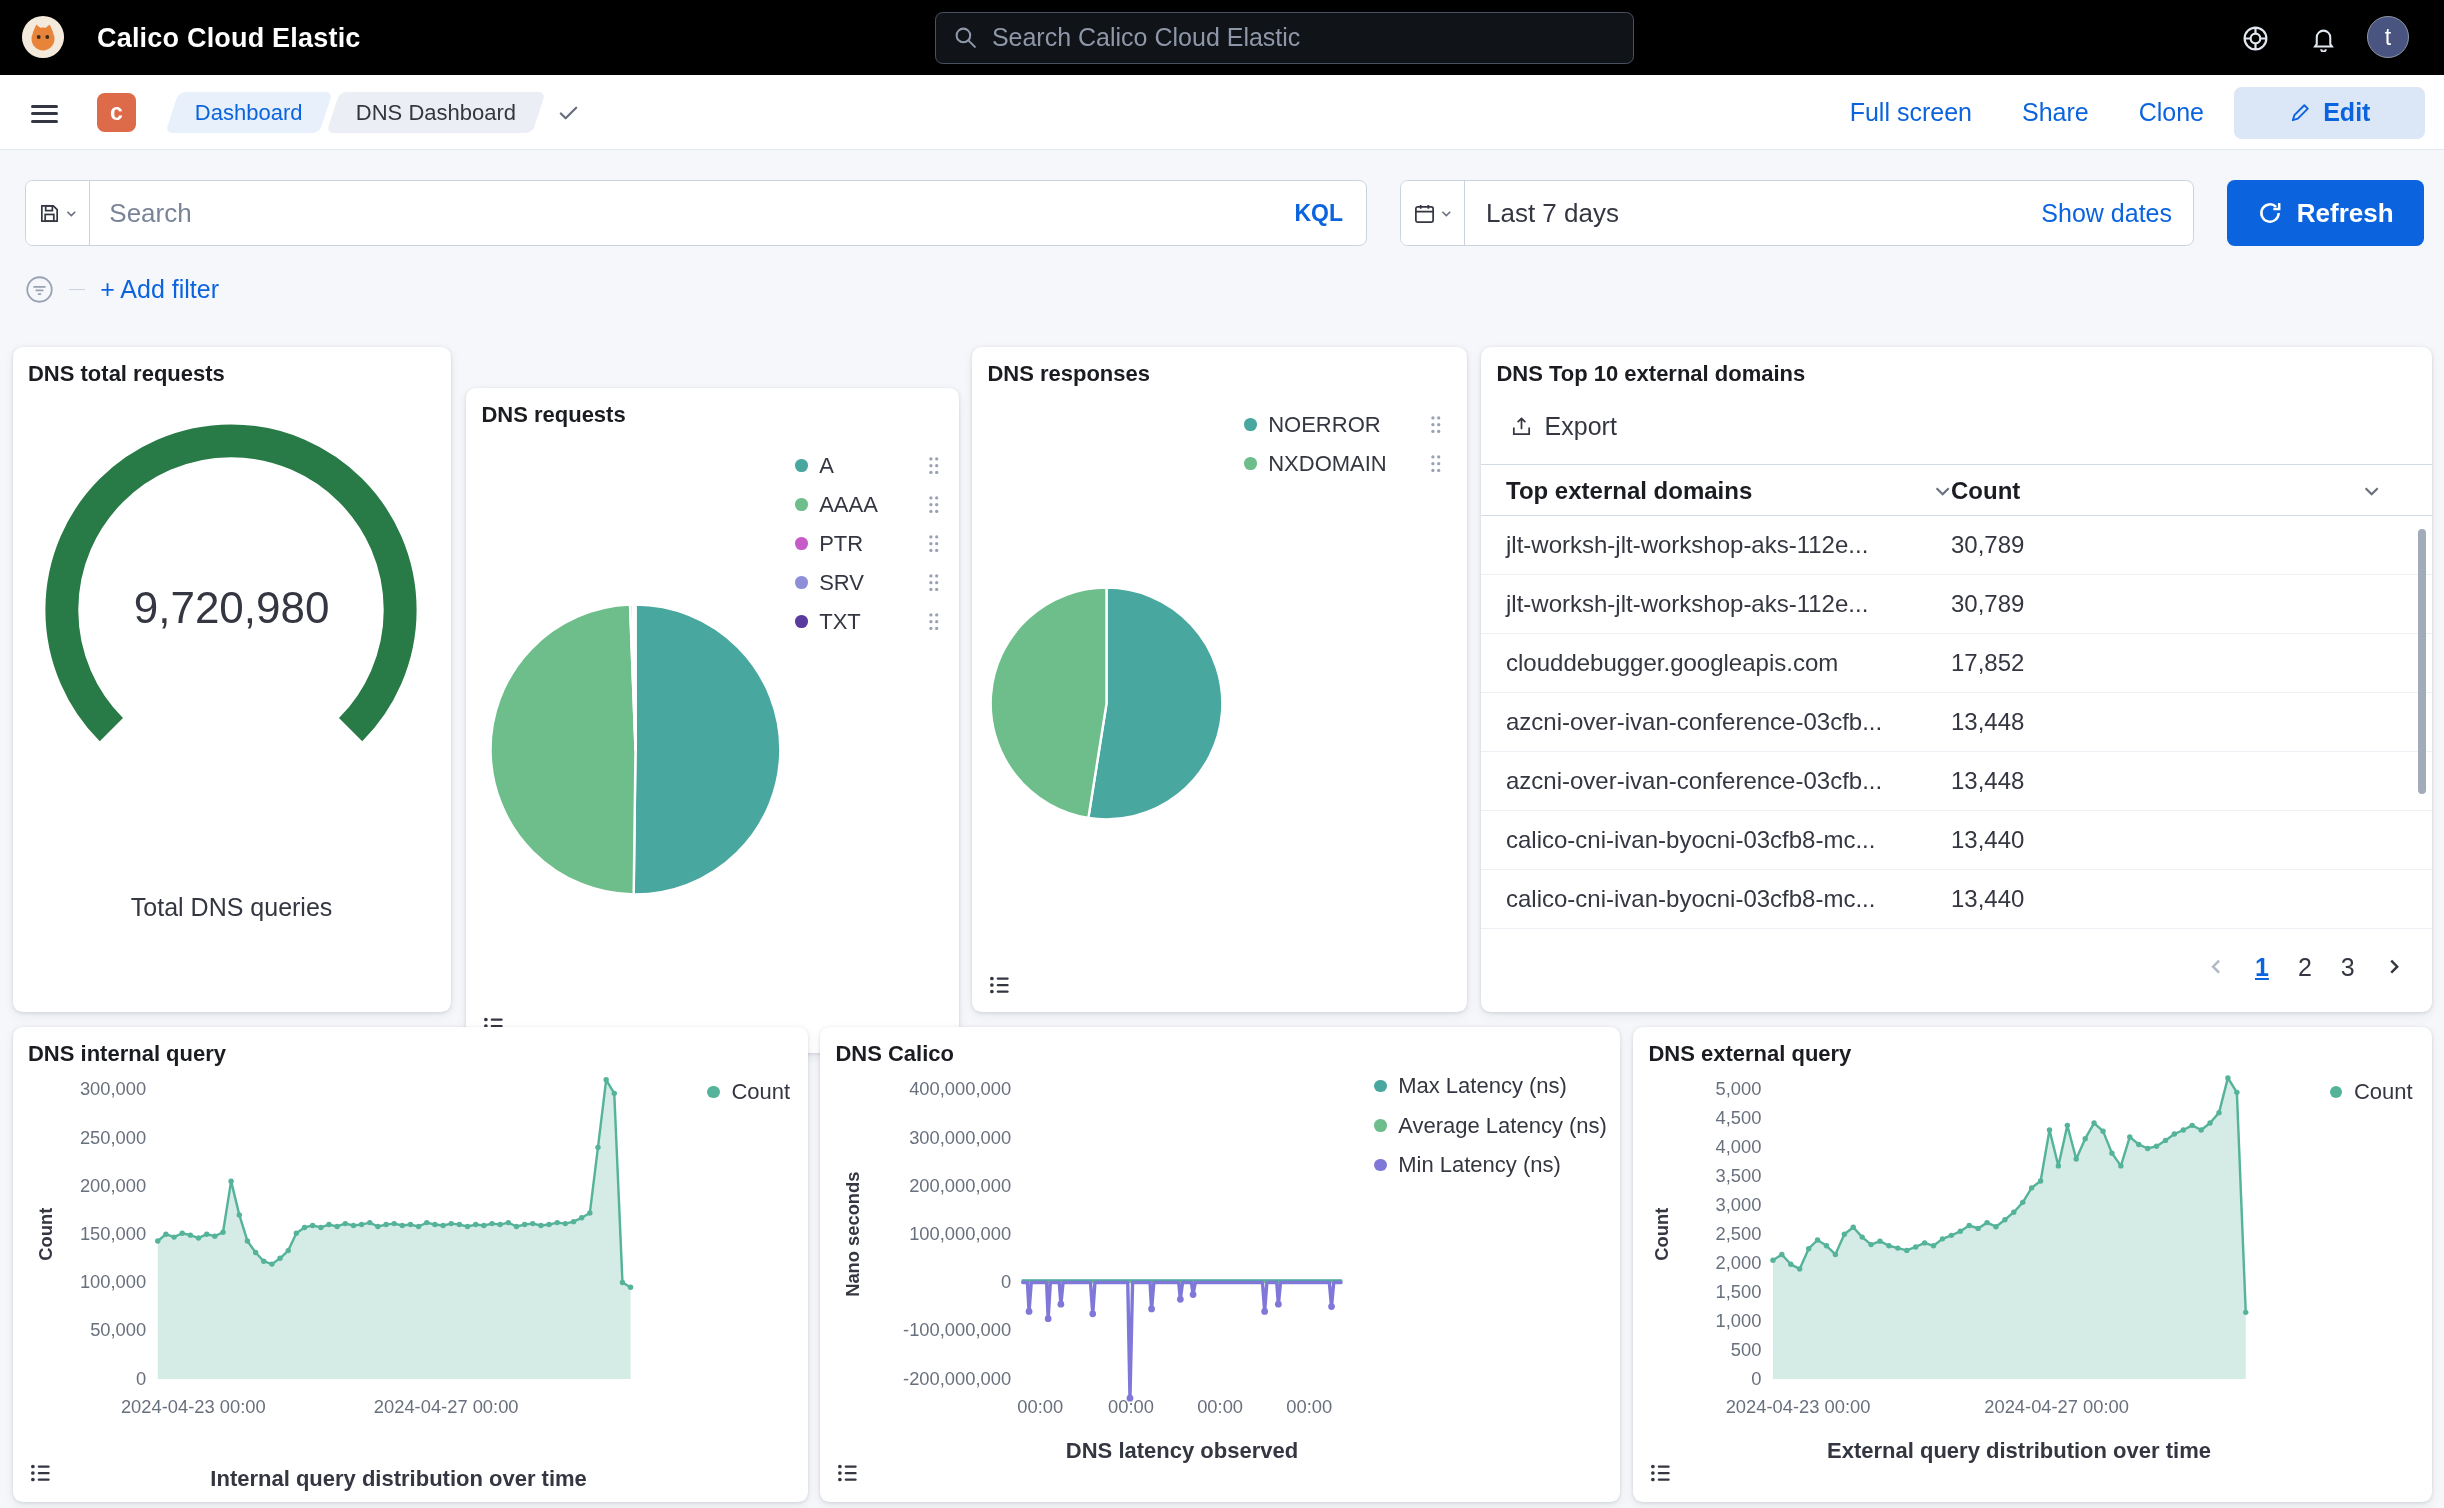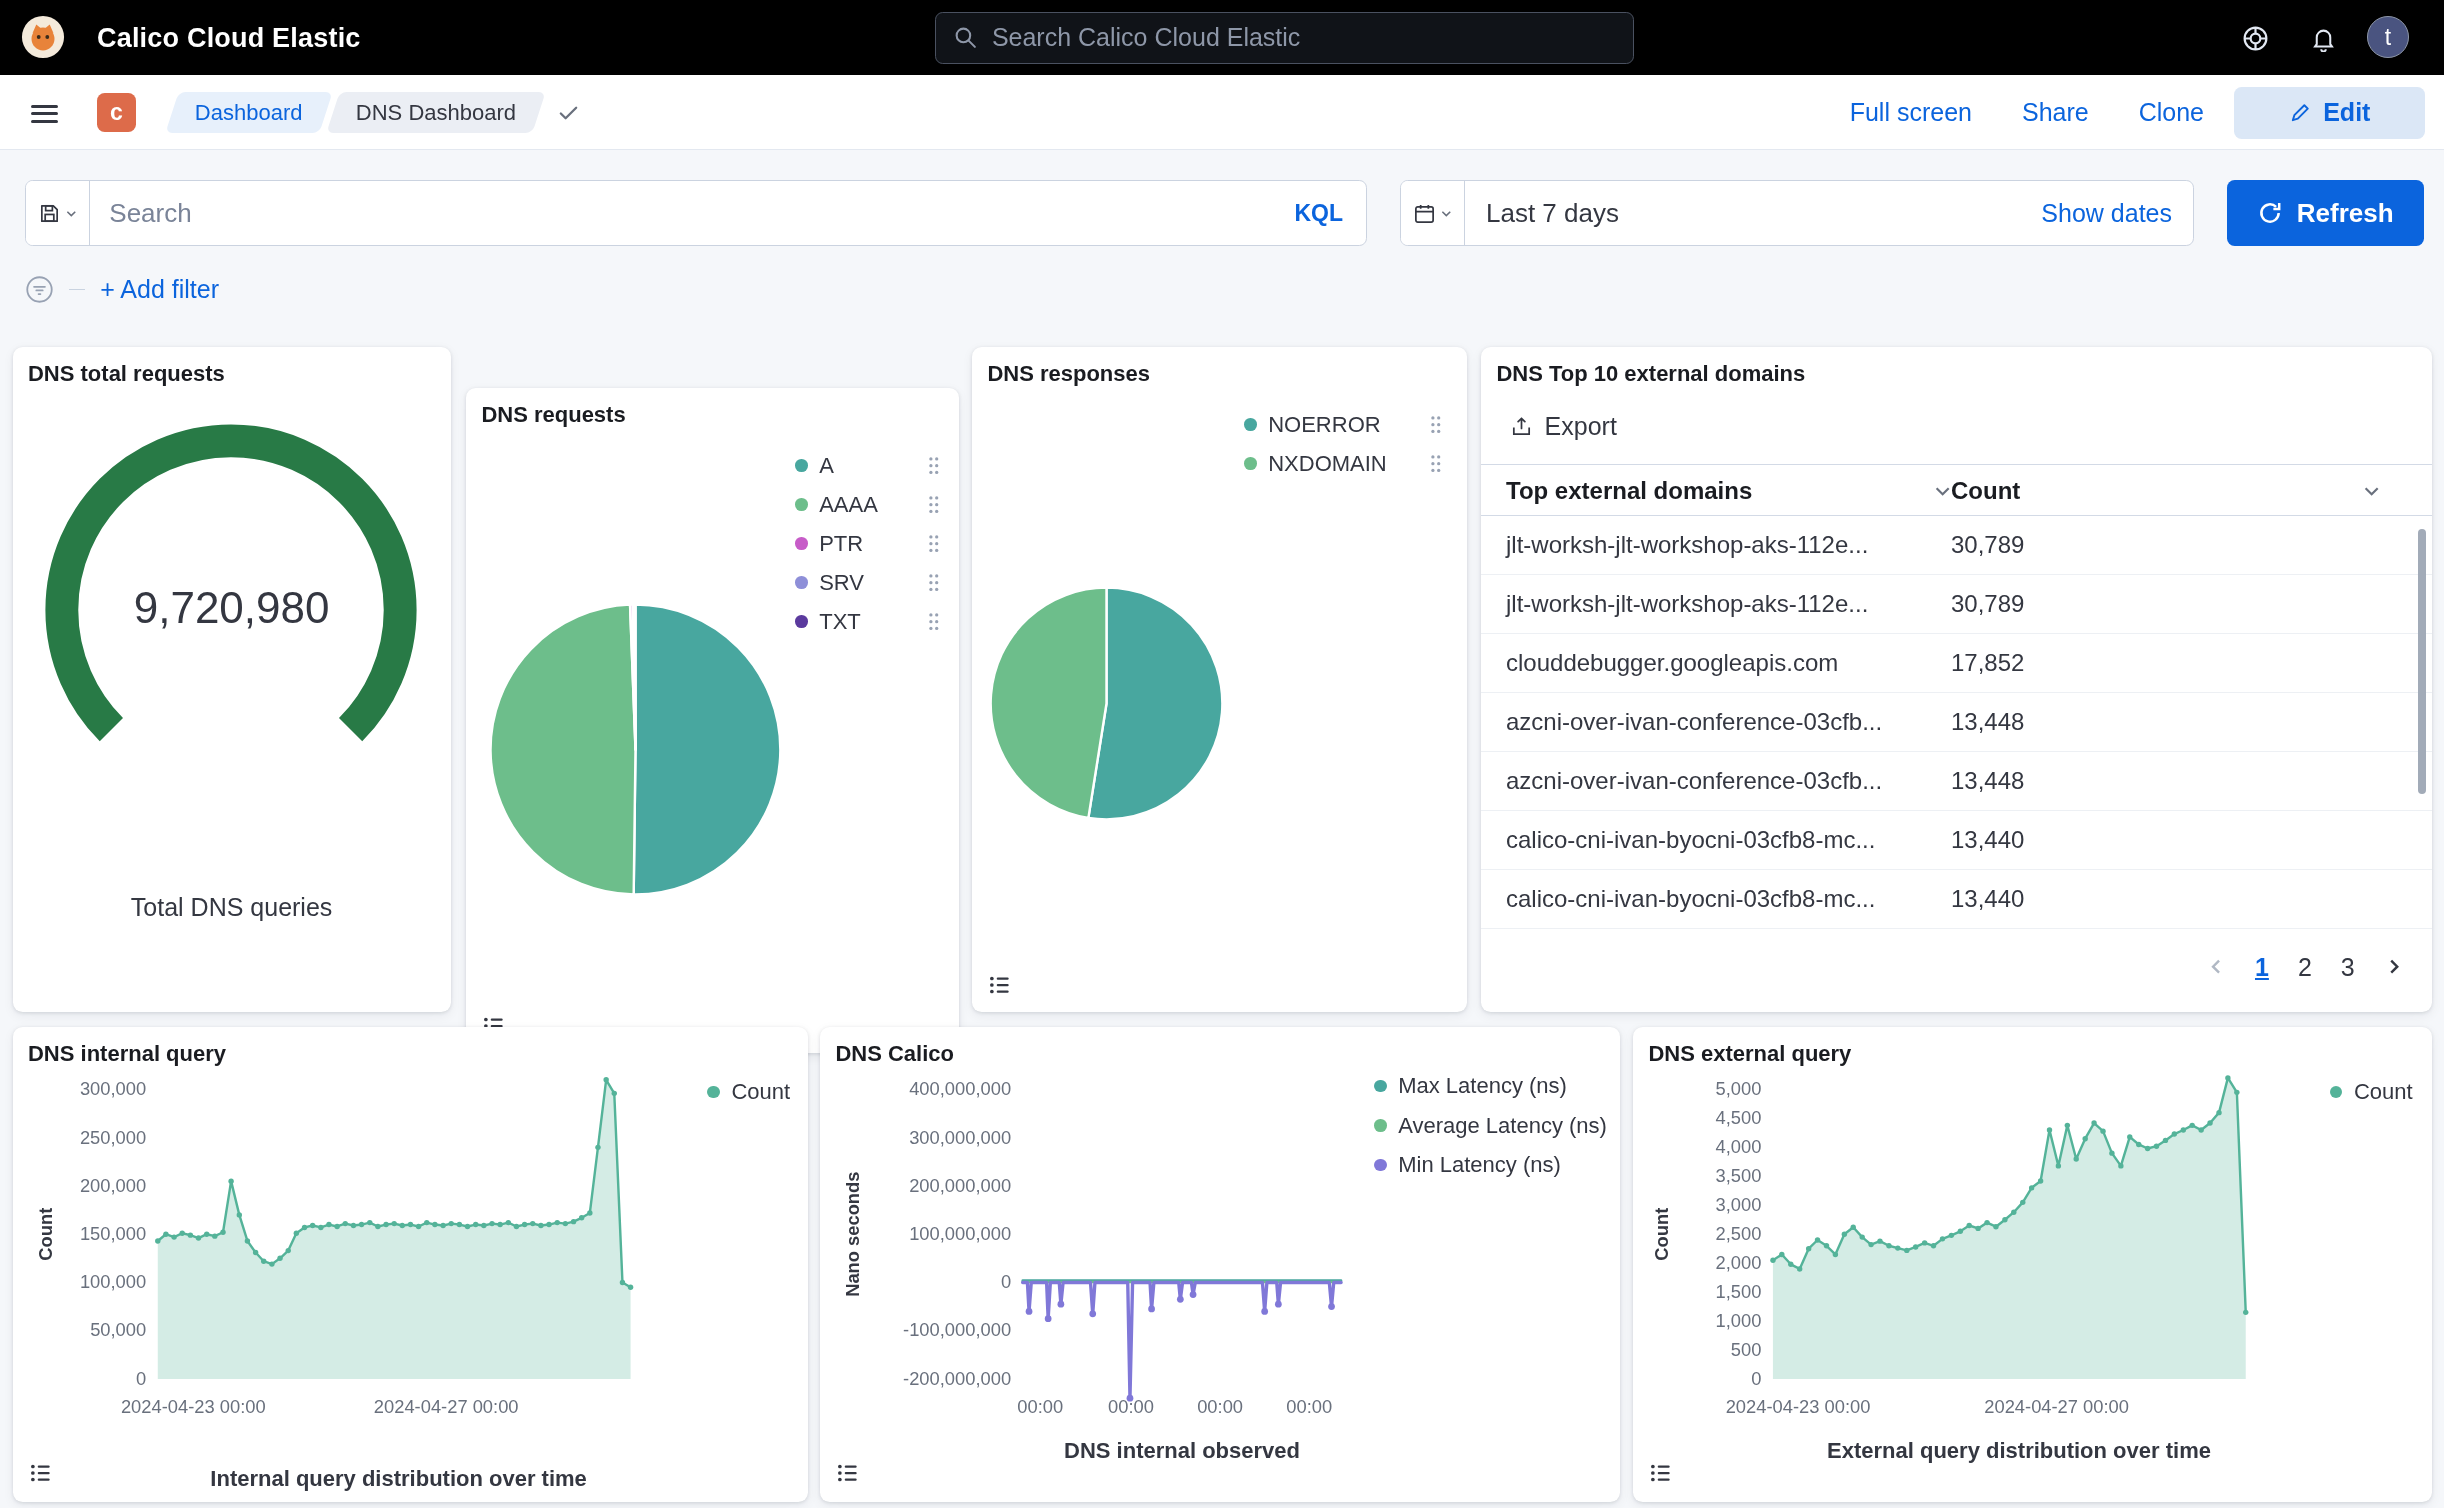--- a/index.html
+++ b/index.html
@@ -604,21 +604,21 @@
       <circle cx="249.6" cy="237.5" r="3.5" fill="#8078D8"></circle>
       <circle cx="282.6" cy="247.5" r="3.5" fill="#8078D8"></circle>
       <circle cx="321.2" cy="335.0" r="3.5" fill="#8078D8"></circle>
       <circle cx="343.6" cy="242.5" r="3.5" fill="#8078D8"></circle>
       <circle cx="373.4" cy="232.5" r="3.5" fill="#8078D8"></circle>
       <circle cx="386.6" cy="227.5" r="3.5" fill="#8078D8"></circle>
       <circle cx="460.8" cy="245.0" r="3.5" fill="#8078D8"></circle>
       <circle cx="475.0" cy="237.5" r="3.5" fill="#8078D8"></circle>
       <circle cx="530.1" cy="240.0" r="3.5" fill="#8078D8"></circle>
     </svg>
-  <div class="chart-footer" style="left:0;width:724px;">DNS internal observed</div>
+  <div class="chart-footer" style="left:0;width:724px;">DNS latency observed</div>
   <button class="legend-toggle" style="top:427px;">
     <svg width="26" height="26" viewBox="0 0 24 24">
         <circle cx="4.5" cy="6" r="1.7" fill="#343741"></circle>
         <rect x="9" y="5" width="11" height="2.2" rx="1" fill="#343741"></rect>
         <circle cx="4.5" cy="12" r="1.7" fill="#343741"></circle>
         <rect x="9" y="11" width="11" height="2.2" rx="1" fill="#343741"></rect>
         <circle cx="4.5" cy="18" r="1.7" fill="#343741"></circle>
         <rect x="9" y="17" width="11" height="2.2" rx="1" fill="#343741"></rect>
       </svg>
   </button>

